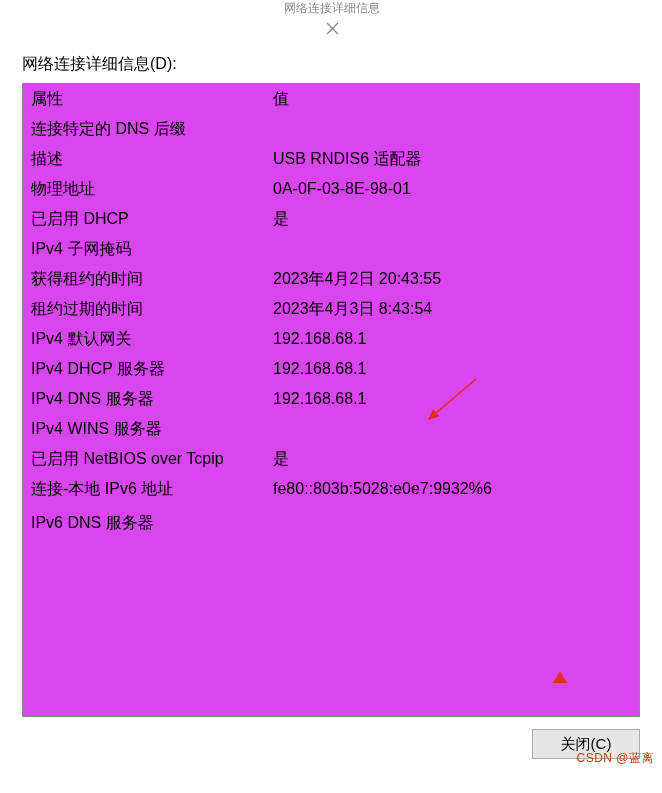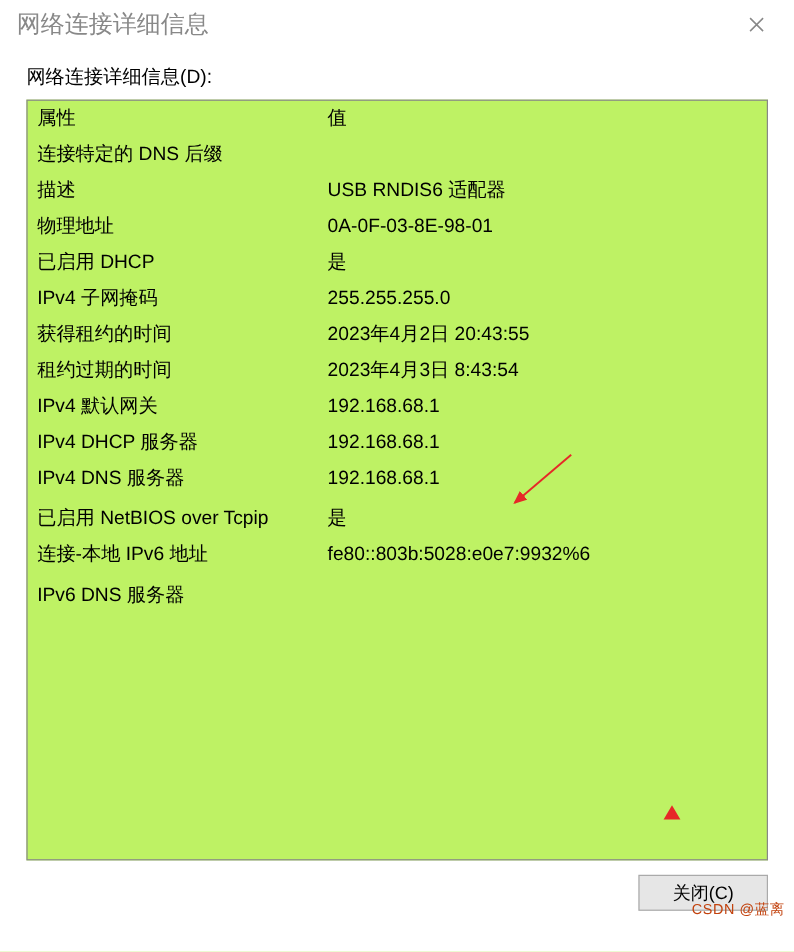--- a/index.html
+++ b/index.html
@@ -18,21 +18,22 @@
       background: #fff;
       display: flex;
       flex-direction: column;
     }
     .titlebar {
       height: 40px;
       display: flex;
       align-items: center;
       padding: 0 12px 0 14px;
       color: #888;
-      font-size: 20px;
+      font-size: 12px;
+      flex-direction: column;
     }
     .titlebar .title-text { flex: 1; }
     .titlebar .close {
       width: 40px; height: 40px;
       display: flex; align-items: center; justify-content: center;
       color: #777;
     }
     .titlebar .close svg { width: 13px; height: 13px; }
     .content {
       flex: 1;
@@ -41,21 +42,21 @@
       flex-direction: column;
     }
     .section-label {
       font-size: 16px;
       color: #000;
       margin: 6px 0 8px 0;
     }
     .listbox {
       flex: 1;
       border: 1px solid #888;
-      background: #bef264;
+      background: #d946ef;
       overflow: hidden;
       position: relative;
     }
     .header-row, .data-row {
       display: flex;
       padding: 2px 0 2px 8px;
       font-size: 16px;
       line-height: 26px;
     }
     .header-row {
@@ -136,21 +137,20 @@
           <div class="data-row">
             <div class="col-prop">物理地址</div>
             <div class="col-val">0A-0F-03-8E-98-01</div>
           </div>
           <div class="data-row">
             <div class="col-prop">已启用 DHCP</div>
             <div class="col-val">是</div>
           </div>
           <div class="data-row">
             <div class="col-prop">IPv4 子网掩码</div>
-            <div class="col-val">255.255.255.0</div>
           </div>
           <div class="data-row">
             <div class="col-prop">获得租约的时间</div>
             <div class="col-val">2023年4月2日 20:43:55</div>
           </div>
           <div class="data-row">
             <div class="col-prop">租约过期的时间</div>
             <div class="col-val">2023年4月3日 8:43:54</div>
           </div>
           <div class="data-row">
@@ -159,20 +159,21 @@
           </div>
           <div class="data-row">
             <div class="col-prop">IPv4 DHCP 服务器</div>
             <div class="col-val">192.168.68.1</div>
           </div>
           <div class="data-row">
             <div class="col-prop">IPv4 DNS 服务器</div>
             <div class="col-val">192.168.68.1</div>
           </div>
           <div class="data-row">
+            <div class="col-prop">IPv4 WINS 服务器</div>
             <div class="col-val"></div>
           </div>
           <div class="data-row">
             <div class="col-prop">已启用 NetBIOS over Tcpip</div>
             <div class="col-val">是</div>
           </div>
           <div class="data-row">
             <div class="col-prop">连接-本地 IPv6 地址</div>
             <div class="col-val">fe80::803b:5028:e0e7:9932%6</div>
           </div>

